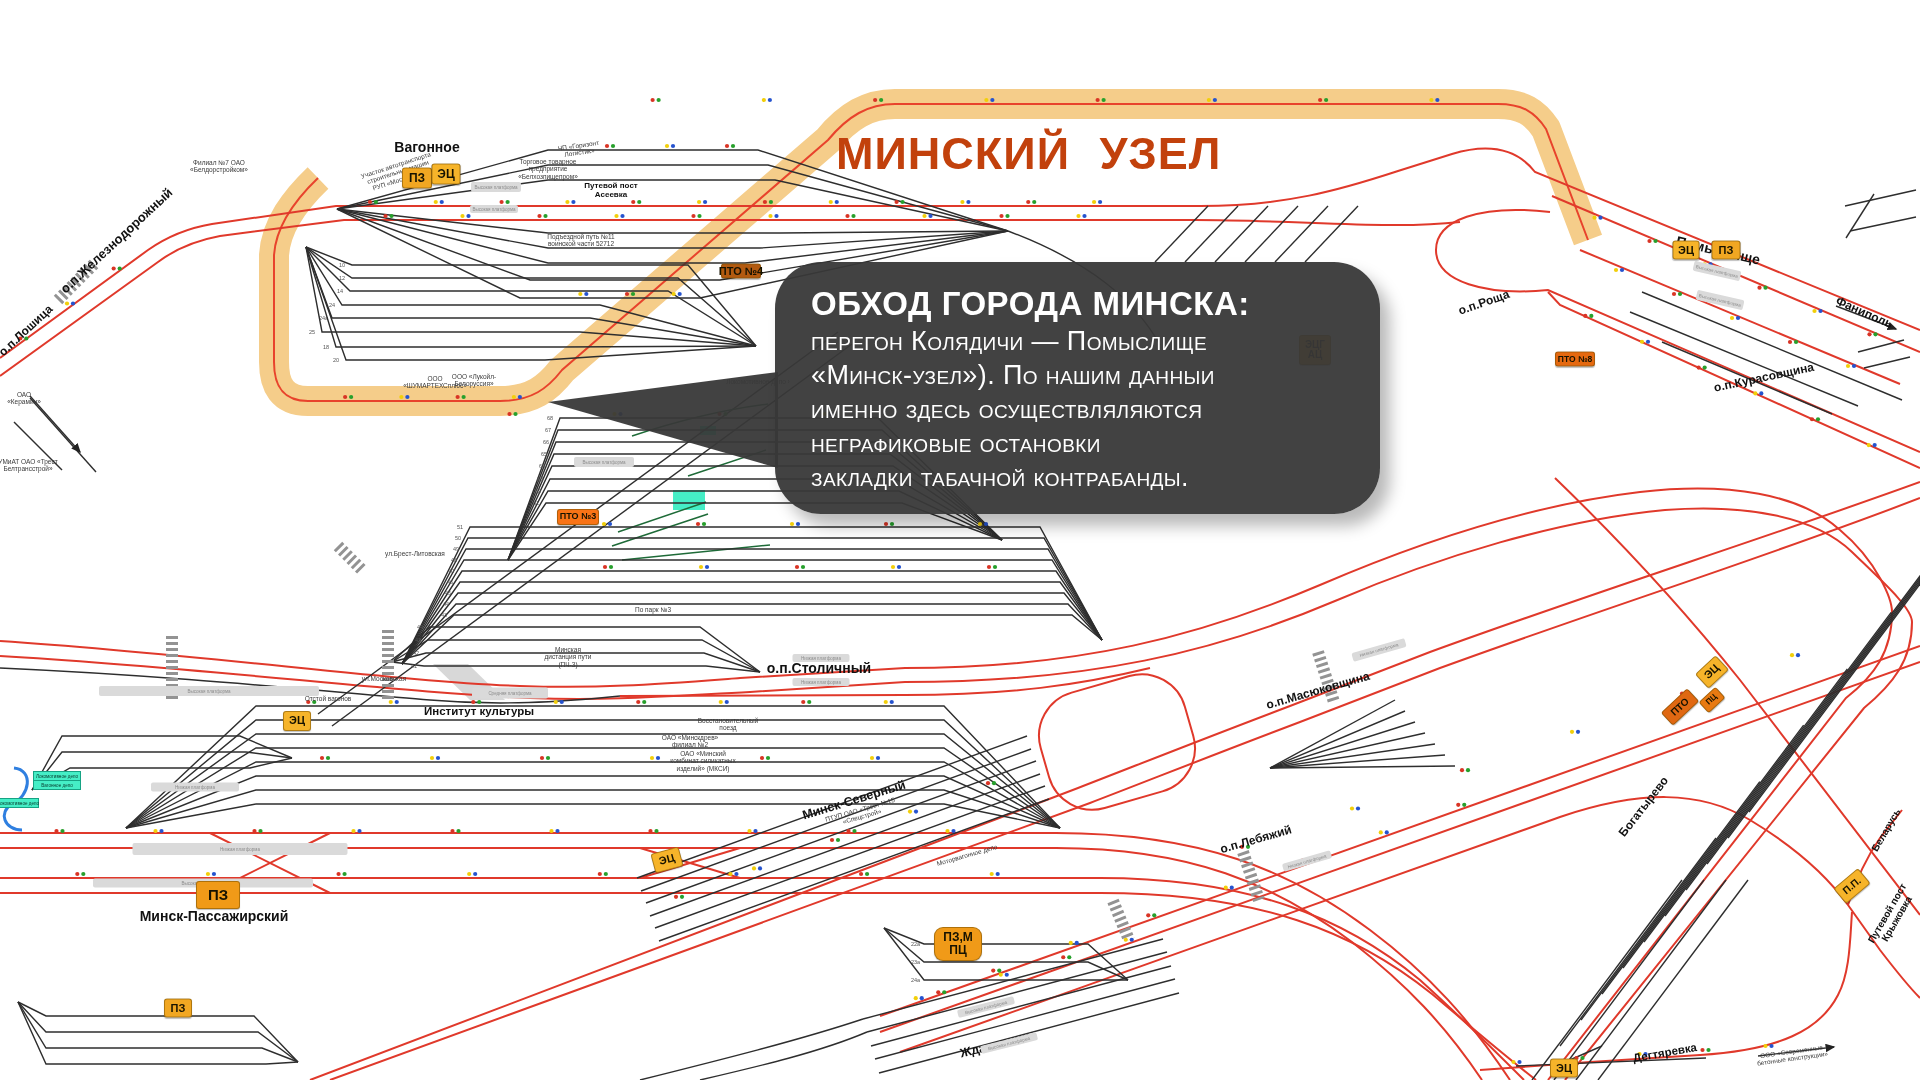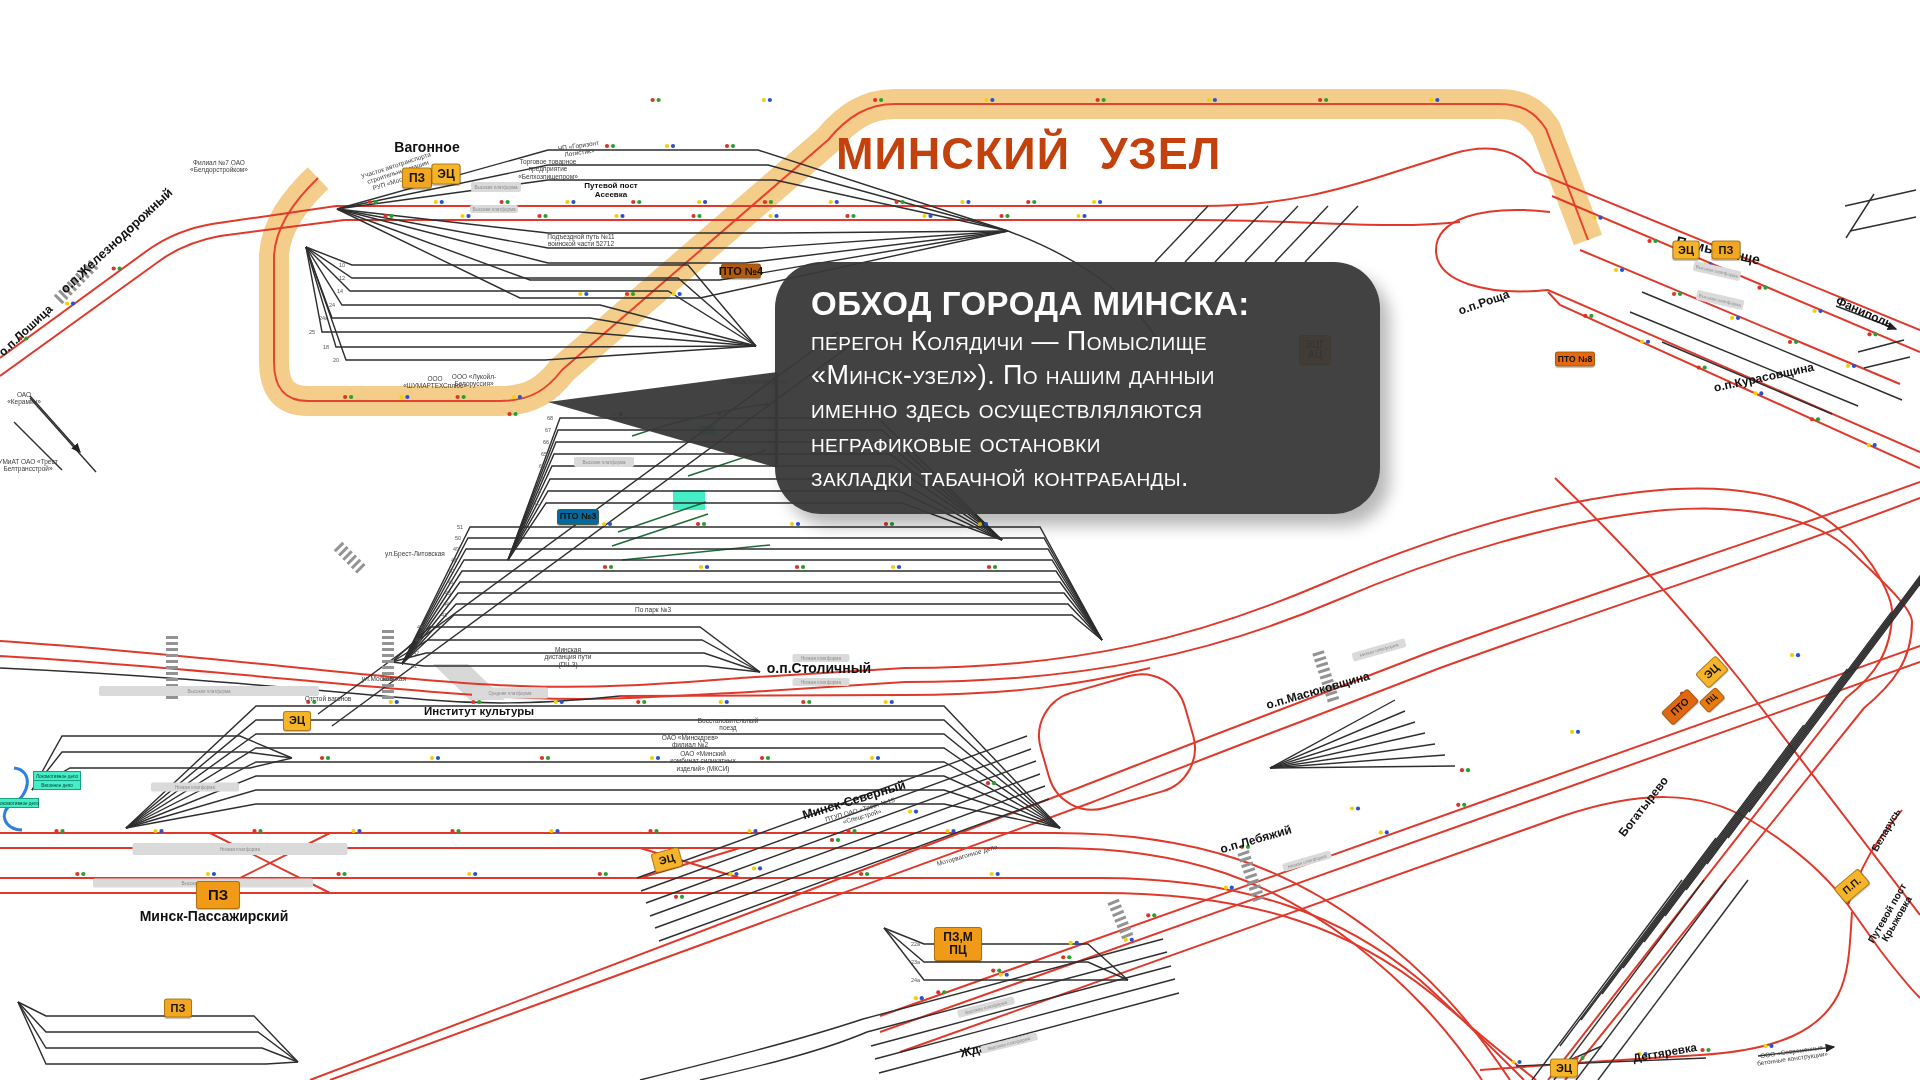--- a/index.html
+++ b/index.html
@@ -592,26 +592,26 @@
       <div class="teal" style="left: 57px; top: 776px; transform: translate(-50%, -50%) rotate(0deg); width: 46px; height: 8px;">Локомотивное депо</div>
       <div class="teal" style="left: 57px; top: 785px; transform: translate(-50%, -50%) rotate(0deg); width: 46px; height: 8px;">Вагонное депо</div>
       <div class="teal" style="left: 18px; top: 803px; transform: translate(-50%, -50%) rotate(0deg); width: 40px; height: 8px;">Локомотивное депо</div>
       <div class="badge" style="left: 417px; top: 178px; transform: translate(-50%, -50%) rotate(0deg); width: 28px; height: 19px; font-size: 12px; background: rgb(241, 167, 34);">ПЗ</div>
       <div class="badge" style="left: 446px; top: 174px; transform: translate(-50%, -50%) rotate(0deg); width: 27px; height: 19px; font-size: 12px; background: rgb(246, 180, 42);">ЭЦ</div>
       <div class="badge" style="left: 1686px; top: 250px; transform: translate(-50%, -50%) rotate(0deg); width: 25px; height: 17px; font-size: 11px; background: rgb(246, 180, 42);">ЭЦ</div>
       <div class="badge" style="left: 1726px; top: 250px; transform: translate(-50%, -50%) rotate(0deg); width: 27px; height: 17px; font-size: 11px; background: rgb(241, 167, 34);">ПЗ</div>
       <div class="badge" style="left: 1315px; top: 350px; transform: translate(-50%, -50%) rotate(0deg); width: 30px; height: 28px; font-size: 10px; background: rgb(232, 162, 26);">ЭЦГ
 АЦ</div>
       <div class="badge" style="left: 1575px; top: 359px; transform: translate(-50%, -50%) rotate(0deg); width: 38px; height: 13px; font-size: 8.5px; background: rgb(229, 105, 16);">ПТО №8</div>
-      <div class="badge" style="left: 578px; top: 517px; transform: translate(-50%, -50%) rotate(0deg); width: 40px; height: 14px; font-size: 9px; background: #0369a1;">ПТО №3</div>
+      <div class="badge" style="left: 578px; top: 517px; transform: translate(-50%, -50%) rotate(0deg); width: 40px; height: 14px; font-size: 9px; background: #f97316;">ПТО №3</div>
       <div class="badge" style="left: 741px; top: 271px; transform: translate(-50%, -50%) rotate(0deg); width: 38px; height: 13px; font-size: 11px; background: rgb(179, 90, 16);">ПТО №4</div>
       <div class="badge" style="left: 297px; top: 721px; transform: translate(-50%, -50%) rotate(0deg); width: 26px; height: 18px; font-size: 11px; background: rgb(246, 180, 42);">ЭЦ</div>
       <div class="badge" style="left: 218px; top: 895px; transform: translate(-50%, -50%) rotate(0deg); width: 42px; height: 26px; font-size: 15px; background: rgb(240, 154, 24);">ПЗ</div>
       <div class="badge" style="left: 667px; top: 860px; transform: translate(-50%, -50%) rotate(-15deg); width: 27px; height: 18px; font-size: 11px; background: rgb(246, 180, 42);">ЭЦ</div>
-      <div class="badge" style="left: 958px; top: 944px; transform: translate(-50%, -50%) rotate(0deg); width: 46px; height: 32px; font-size: 12px; background: rgb(240, 154, 24);">ПЗ,М
+      <div class="badge" style="left: 958px; top: 944px; transform: translate(-50%, -50%) rotate(0deg); width: 46px; height: 32px; font-size: 12px; background: rgb(240, 154, 24); border-radius: 9px;">ПЗ,М
 ПЦ</div>
       <div class="badge" style="left: 1712px; top: 672px; transform: translate(-50%, -50%) rotate(-43deg); width: 26px; height: 18px; font-size: 11px; background: rgb(246, 180, 42);">ЭЦ</div>
       <div class="badge" style="left: 1680px; top: 707px; transform: translate(-50%, -50%) rotate(-43deg); width: 34px; height: 16px; font-size: 10px; background: rgb(224, 104, 18);">ПТО</div>
       <div class="badge" style="left: 1712px; top: 700px; transform: translate(-50%, -50%) rotate(-43deg); width: 21px; height: 13px; font-size: 8px; background: rgb(232, 122, 18);">ПЦ</div>
       <div class="badge" style="left: 1852px; top: 886px; transform: translate(-50%, -50%) rotate(-40deg); width: 30px; height: 18px; font-size: 10px; background: rgb(246, 180, 42);">П.П.</div>
       <div class="badge" style="left: 1564px; top: 1068px; transform: translate(-50%, -50%) rotate(0deg); width: 26px; height: 17px; font-size: 11px; background: rgb(246, 180, 42);">ЭЦ</div>
       <div class="badge" style="left: 178px; top: 1008px; transform: translate(-50%, -50%) rotate(0deg); width: 26px; height: 17px; font-size: 11px; background: rgb(241, 167, 34);">ПЗ</div>
     </div>
 
   <div id="page-title">МИНСКИЙ  УЗЕЛ</div>

